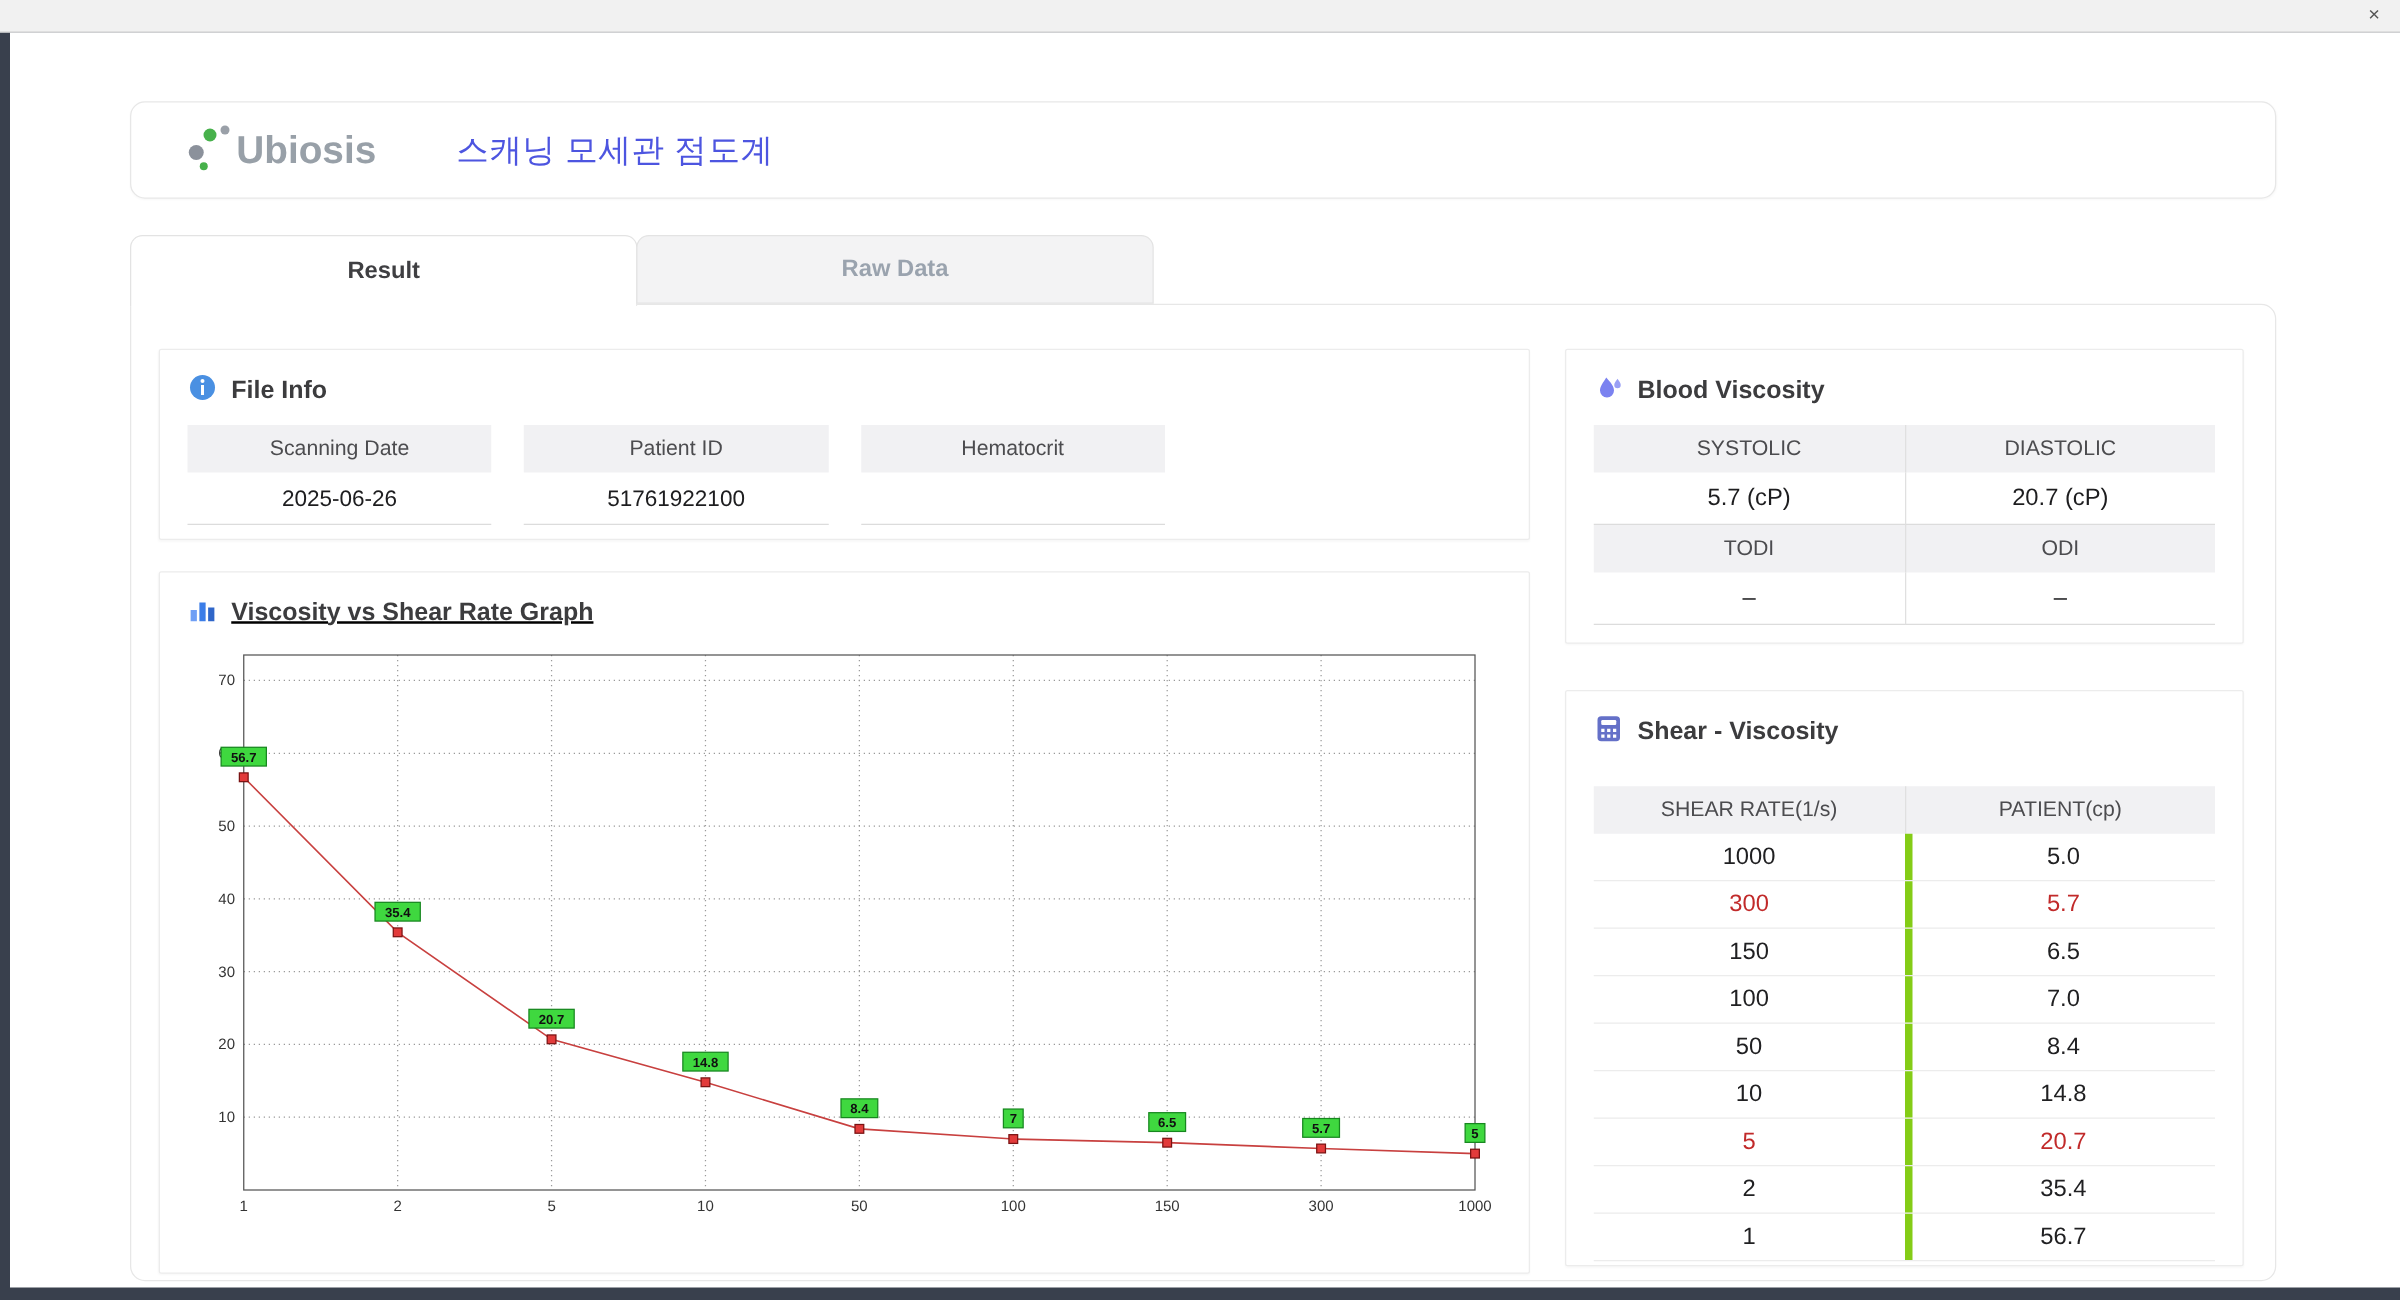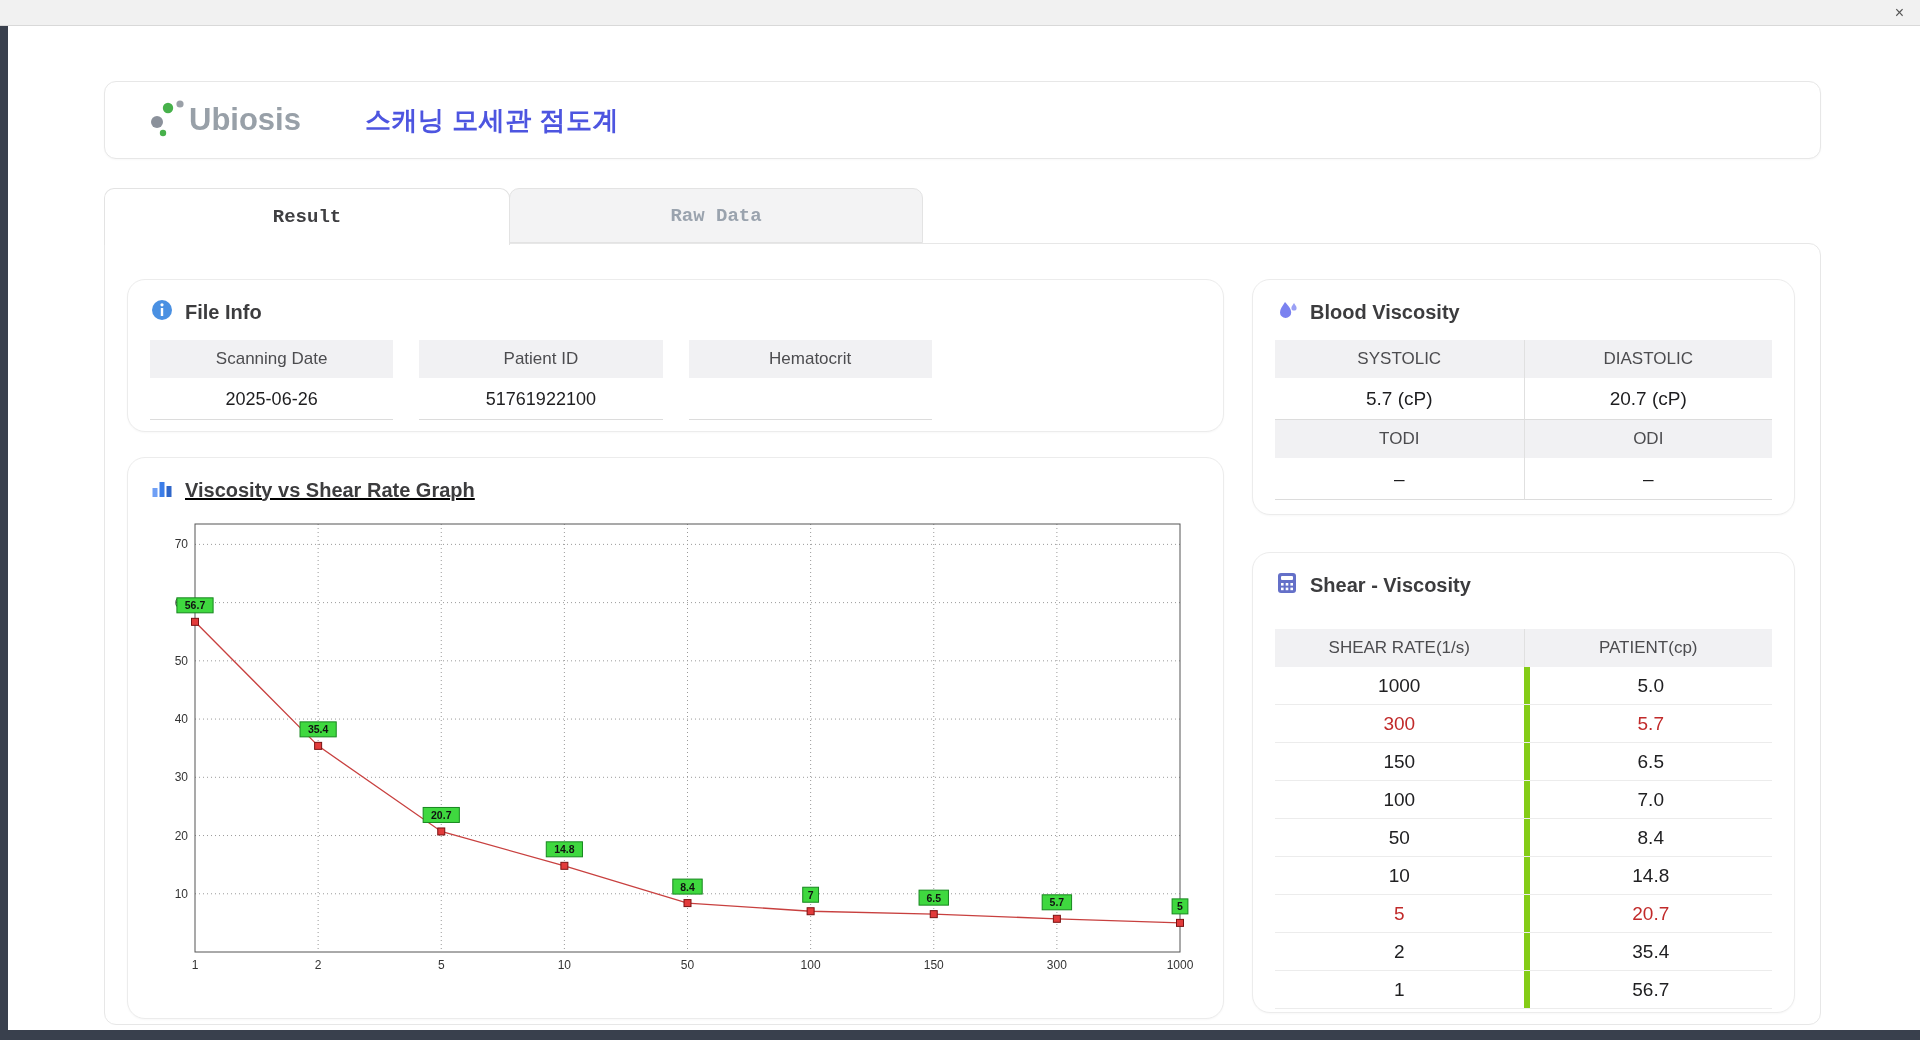--- a/index.html
+++ b/index.html
@@ -11,33 +11,33 @@
   .titlebar { position:absolute; top:0; left:0; right:0; height:26px;
               background:#f1f1f1; border-bottom:1px solid #d9d9d9; z-index:6; }
   .close-btn { position:absolute; right:16px; top:3px; font-size:16px; color:#555; cursor:pointer; line-height:20px; }
 
   .window { position:absolute; left:8px; top:26px; right:0; bottom:10px; background:#ffffff;padding-left:28px; }
 
   .header-card { position:absolute; left:96px; top:55px; width:1717px; height:78px;
                  border:1px solid #e7e7e7; border-radius:12px; background:#fff;
                  display:flex; align-items:center; padding:0 40px; gap:50px;
                  box-shadow:0 1px 2px rgba(0,0,0,0.03); }
-  .app-title { color:#4d55e0; font-size:26px; font-weight:bold; letter-spacing:0.5px; }
-
-  .tabs { position:absolute; left:96px; top:162px; height:57px; display:flex; z-index:2;font-family:Liberation Mono, monospace; }
+  .app-title { color:#4d55e0; font-size:26px; font-weight:normal; letter-spacing:0.5px; }
+
+  .tabs { position:absolute; left:96px; top:162px; height:57px; display:flex; z-index:2; }
   .tab { height:55px; display:flex; align-items:center; justify-content:center;
          font-size:19px; font-weight:bold; border:1px solid #e3e3e3;
          border-radius:10px 10px 0 0; cursor:pointer; }
   .tab.active { width:406px; height:57px; background:#fff; border-bottom:none; color:#3f3f42; }
   .tab.inactive { width:414px; background:#f3f3f4; color:#9aa3ae; margin-left:-1px; }
 
   .panel { position:absolute; left:96px; top:217px; width:1717px; height:782px;
            background:#fff; border:1px solid #e7e7e7; border-radius:0 12px 12px 12px; z-index:1; }
 
-  .card { position:absolute; background:#fff; border:1px solid #ececec; border-radius:18px;
+  .card { position:absolute; background:#fff; border:1px solid #ececec; border-radius:2px;
           padding:18px 22px; box-shadow:0 1px 2px rgba(0,0,0,0.03); }
   .card-head { display:flex; align-items:center; gap:11px; height:28px; }
   .card-title { font-size:20px; font-weight:bold; color:#3c3c3e; }
 
   .file-card  { left:22px;  top:35px;  width:1097px; height:153px; }
   .graph-card { left:22px;  top:213px; width:1097px; height:562px;text-decoration:underline; }
   .blood-card { left:1147px; top:35px;  width:543px; height:236px; }
   .shear-card { left:1147px; top:308px; width:543px; height:461px; }
 
   .fields { display:grid; grid-template-columns:repeat(4,1fr); column-gap:26px; margin-top:14px; }

